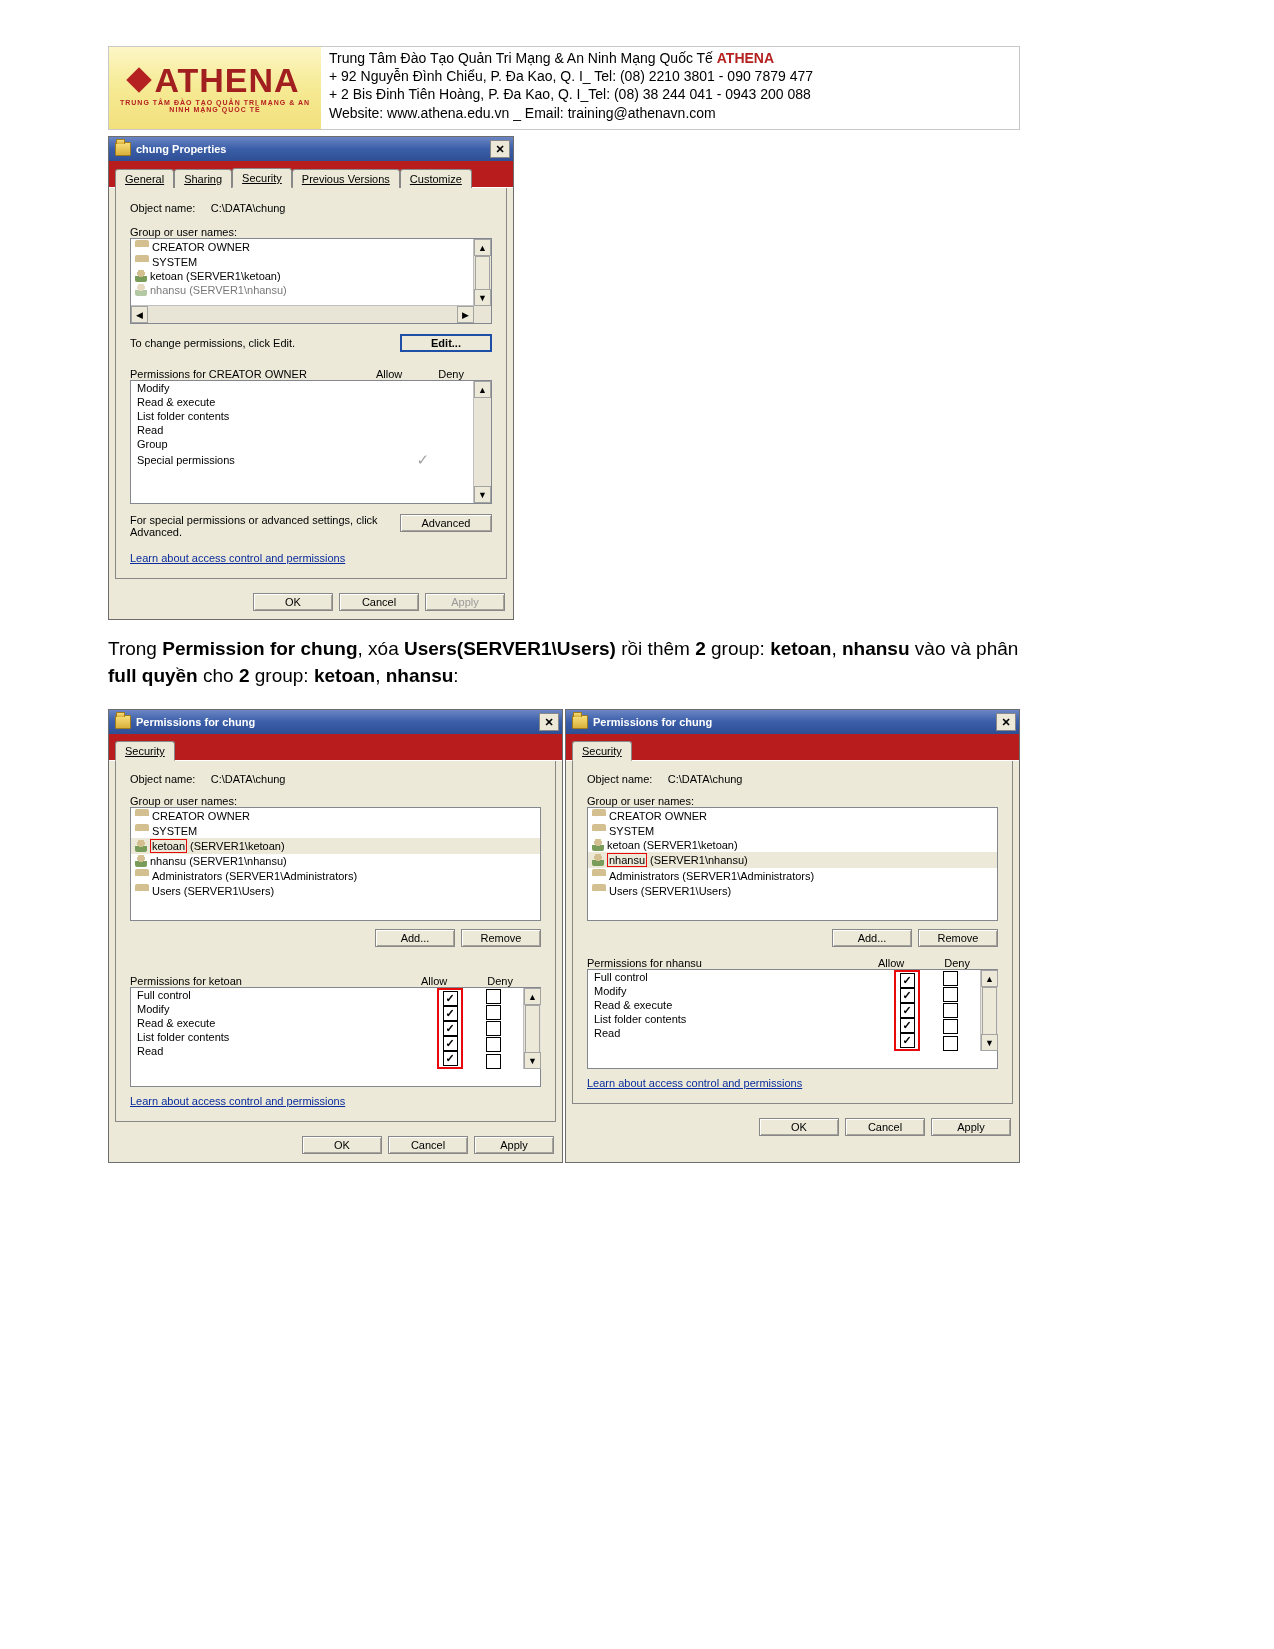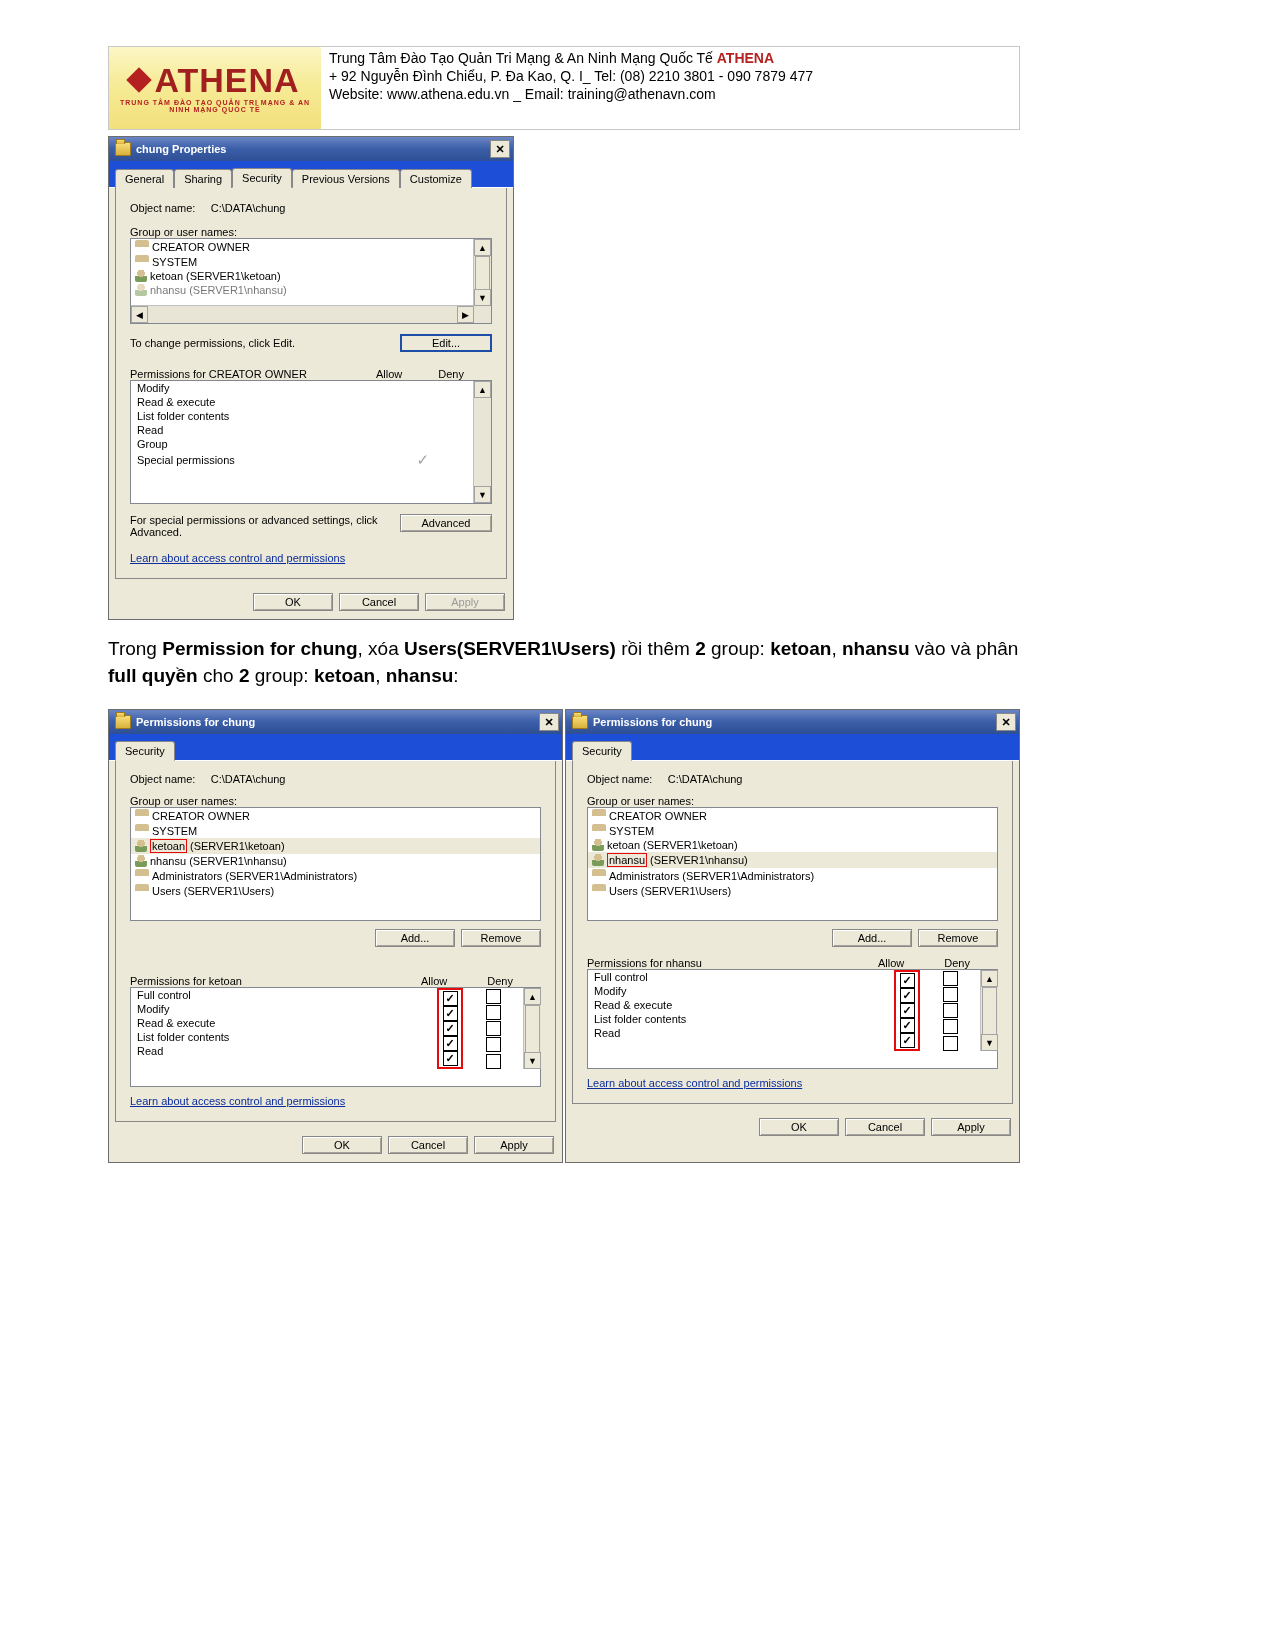--- a/index.html
+++ b/index.html
@@ -109,21 +109,22 @@
     font-weight: 700; color: #000;
     font-family: Arial; font-size: 11px; line-height: 1;
     cursor: pointer;
   }
   .tab-strip {
     display: flex;
     align-items: flex-end;
     padding: 6px 6px 0 6px;
     gap: 0;
     border-bottom: 1px solid #fff;
-    background: #1d4ed8;
+    background: #b91c1c;
+    text-decoration: underline;
   }
   .tab {
     background: #ece9d8;
     border: 1px solid #888;
     border-bottom: none;
     padding: 3px 9px;
     font-size: 11px;
     margin-right: 0;
     border-radius: 3px 3px 0 0;
     position: relative;
@@ -220,21 +221,21 @@
     background: #ece9d8;
     border: 1px solid #888;
     box-shadow: 1px 1px 0 #fff inset, -1px -1px 0 #a7a39a inset;
     padding: 2px 0;
     font-size: 11px;
     cursor: pointer;
     text-align: center;
     min-width: 74px;
   }
   .win-btn.disabled { color: #9a9a9a; cursor: default; }
-  .win-btn.default { border: 1px solid #1d4ea8; box-shadow: 0 0 0 1px #1d4ea8 inset, 1px 1px 0 #fff inset; }
+  .win-btn.default { border: 1px solid #1d4ea8; box-shadow: 0 0 0 1px #1d4ea8 inset, 1px 1px 0 #fff inset; font-weight: bold; }
   .perm-list {
     border: 1px solid #828790;
     background: #fff;
     font-size: 11px;
     position: relative;
     padding: 0;
   }
   .perm-row {
     display: flex;
     justify-content: space-between;
@@ -292,20 +293,21 @@
     <div class="athena-logo">
       <div class="brand">
         <span class="diamond"></span>
         <span>ATHENA</span>
       </div>
       <div class="sub">TRUNG TÂM ĐÀO TẠO QUẢN TRỊ MẠNG &amp; AN NINH MẠNG QUỐC TẾ</div>
     </div>
     <div class="athena-text">
       <div class="line1"><span>Trung Tâm Đào Tạo Quản Tri Mạng &amp; An Ninh Mạng Quốc Tế </span><b>ATHENA</b></div>
       <div>+  92 Nguyễn Đình Chiểu, P. Đa Kao, Q. I_ Tel: (08) 2210 3801 -  090 7879 477</div>
+      <div>+  2 Bis Đinh Tiên Hoàng, P. Đa Kao, Q. I_Tel: (08) 38 244 041 - 0943 200 088</div>
       <div>Website:  www.athena.edu.vn     _       Email: training@athenavn.com</div>
     </div>
   </div>
 
   <div class="win-dialog" style="width:404px; margin-top:6px;">
     <div class="win-title">
       <span class="left">
         <span class="folder-icon"></span>
         <span>chung Properties</span>
       </span>

